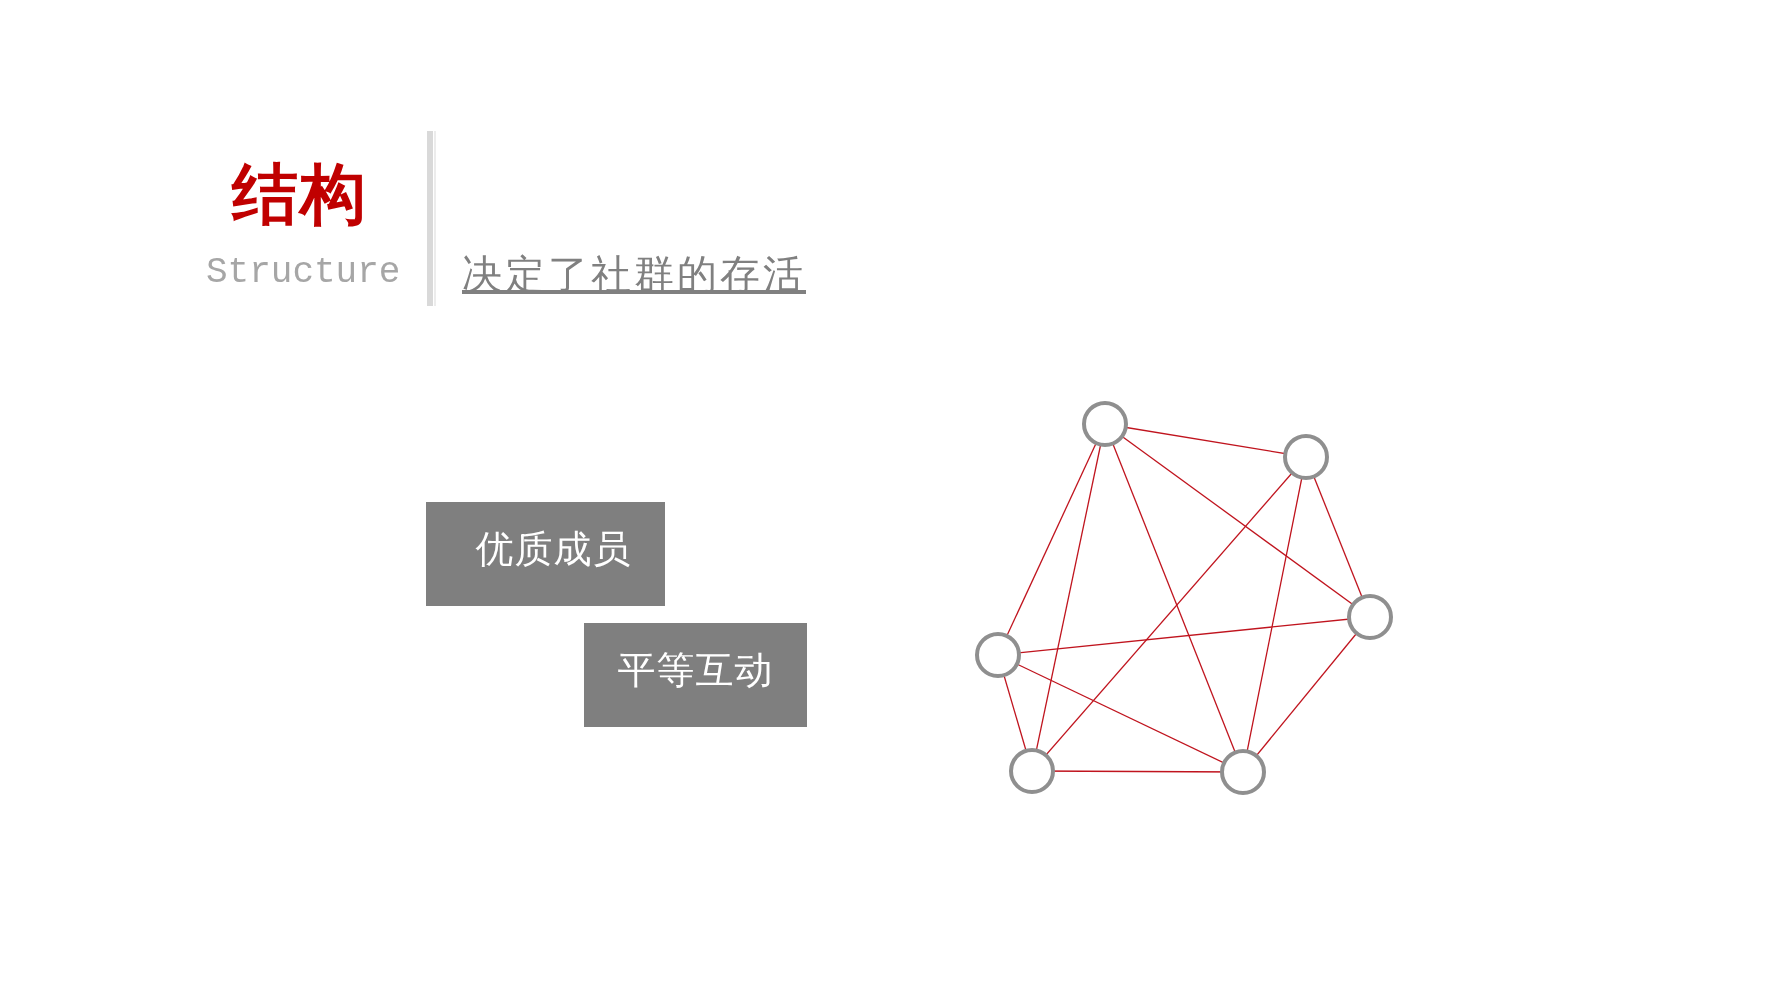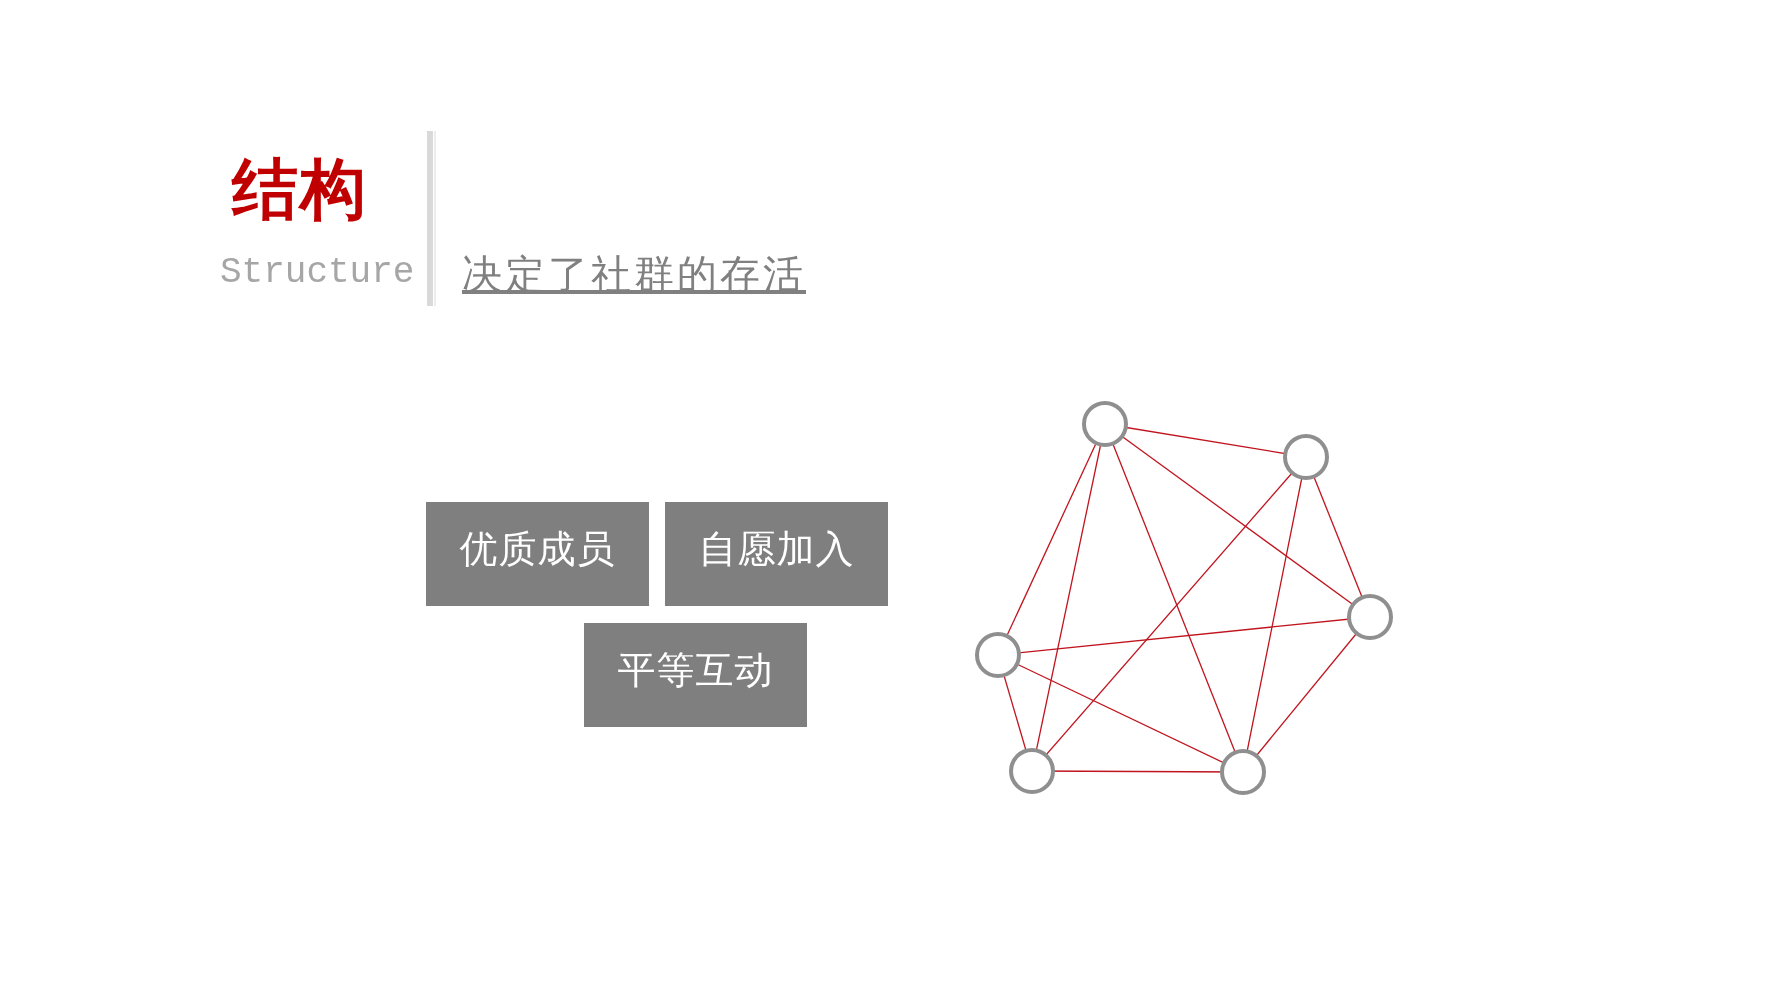--- a/index.html
+++ b/index.html
@@ -19,38 +19,37 @@
       left: 0; top: 0;
       width: 1778px;
       height: 1000px;
       background: #ffffff;
     }
     .title-zh {
       position: absolute;
       left: 232px;
       top: 150px;
       width: 150px;
-      font-family: Liberation Mono, monospace;
+      font-family: Liberation Serif, serif;
       font-weight: bold;
       font-size: 66px;
       line-height: 90px;
       color: #c00000;
       letter-spacing: 2px;
       white-space: nowrap;
     }
     .title-en {
       position: absolute;
       left: 206px;
       top: 251px;
       font-family: "Liberation Mono", monospace;
       font-size: 36px;
       line-height: 44px;
       color: #a6a6a6;
       white-space: nowrap;
-      margin-left: 14px;
     }
     .divider-thick {
       position: absolute;
       left: 427px;
       top: 131px;
       width: 6px;
       height: 175px;
       background: #d9d9d9;
     }
     .divider-thin {
@@ -115,25 +114,22 @@
 <div class="slide">
 
   <div class="title-zh">结构</div>
   <div class="title-en">Structure</div>
 
   <div class="divider-thick"></div>
   <div class="divider-thin"></div>
 
   <div class="subtitle">决定了社群的存活</div>
 
-  <div class="box" id="box-0" style="left: 426px; top: 502px;">
+  <div class="box" id="box-0" style="left: 426px; top: 502px; padding-left: 16px;">
     <span class="box-label">优质成员</span>
-  </div>
-  <div class="box" id="box-1" style="left: 665px; top: 502px;">
-    <span class="box-label">自愿加入</span>
   </div>
   <div class="box" id="box-3" style="left: 584px; top: 623px;">
     <span class="box-label">平等互动</span>
   </div>
 
   <svg class="network" id="network" width="1778" height="1000" viewBox="0 0 1778 1000" xmlns="http://www.w3.org/2000/svg">
     <g id="edges">
         <line x1="1105" y1="424" x2="1306" y2="457" class="edge"></line>
         <line x1="1105" y1="424" x2="1370" y2="617" class="edge"></line>
         <line x1="1105" y1="424" x2="998" y2="655" class="edge"></line>

